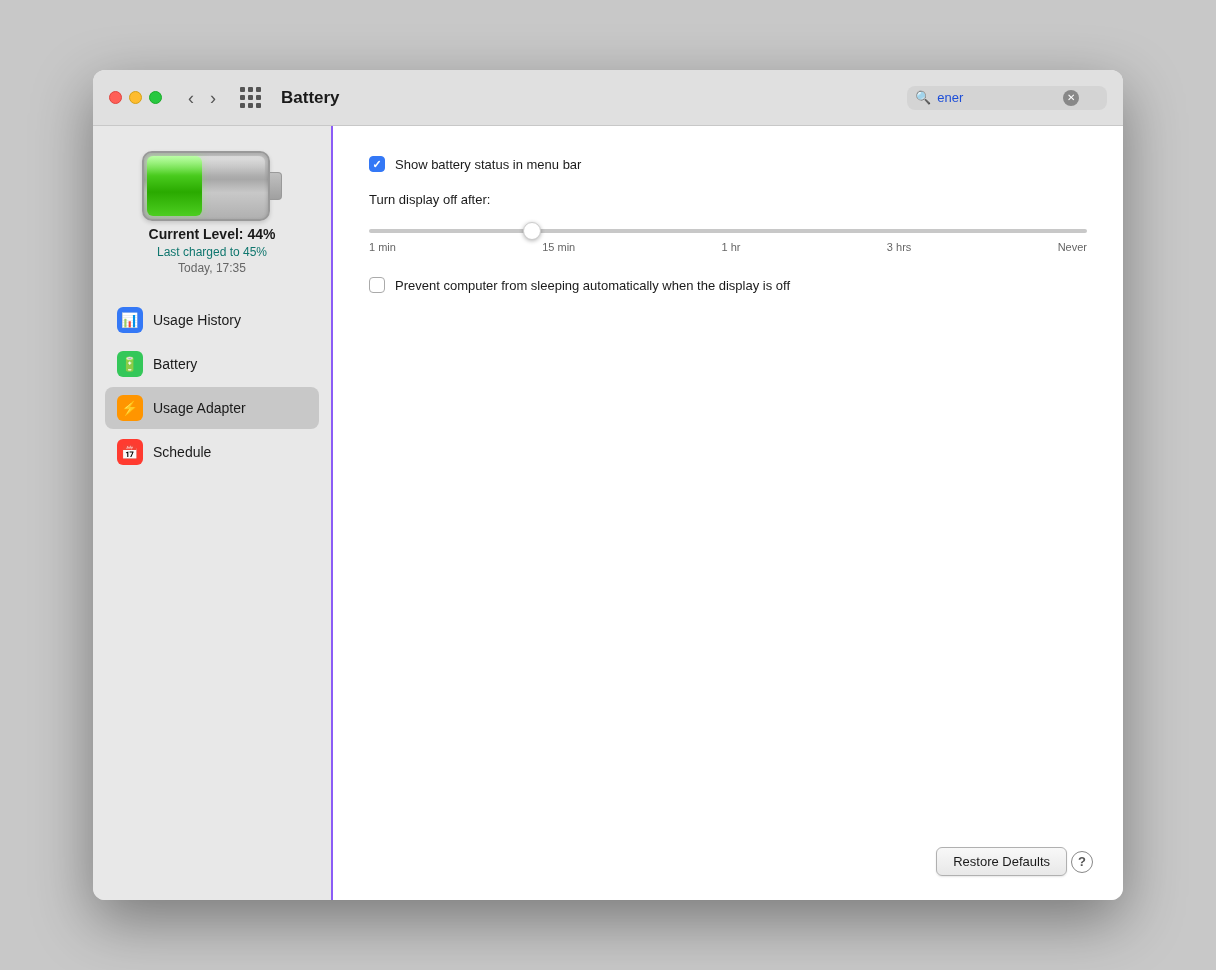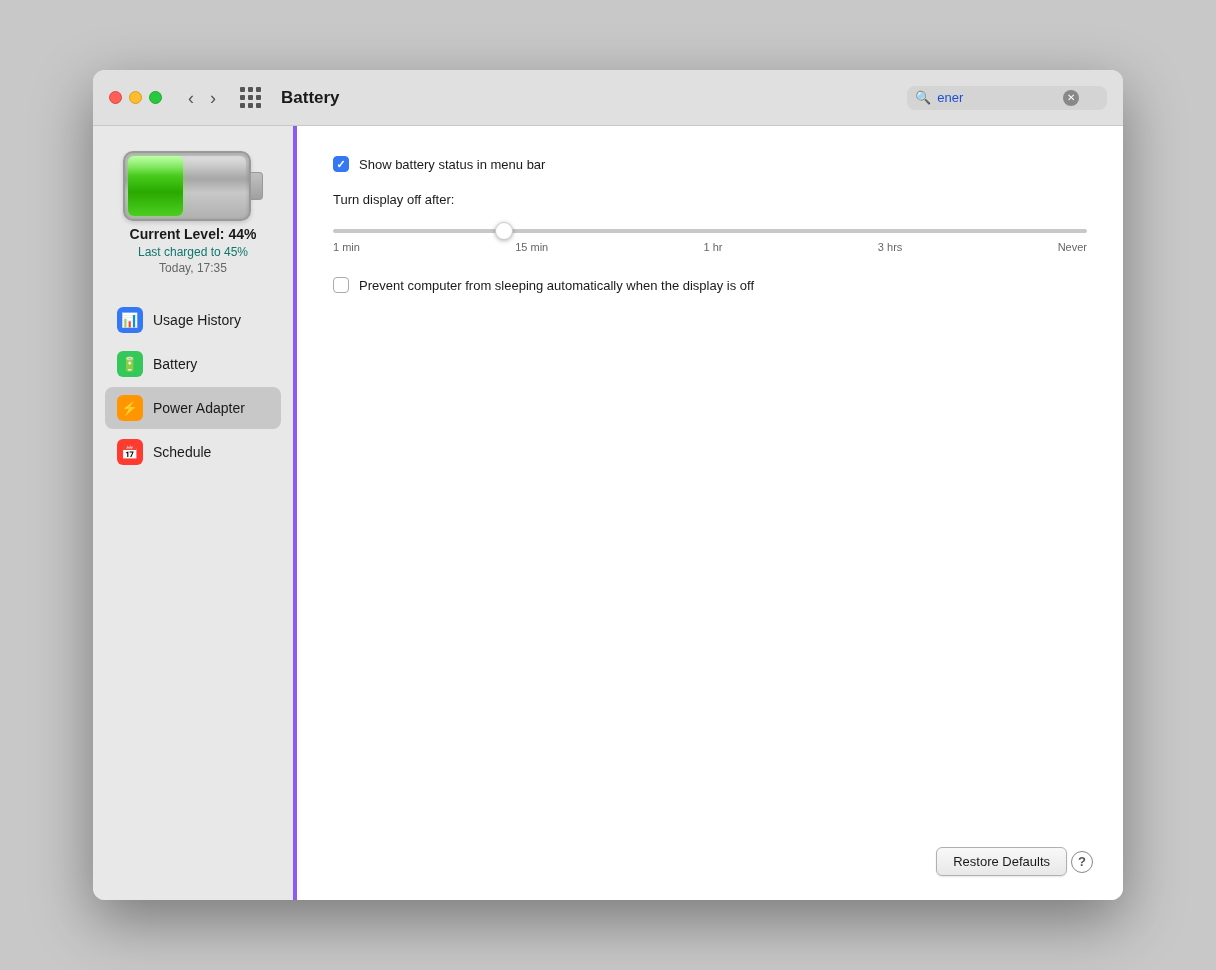--- a/index.html
+++ b/index.html
@@ -128,23 +128,23 @@
 
     
     .main-content {
       display: flex;
       flex: 1;
       overflow: hidden;
     }
 
     
     .sidebar {
-      width: 204px;
+      width: 240px;
       background: #e8e8e8;
-      border-right: 4px solid #8b5cf6;
+      border-right: 2px solid #8b5cf6;
       padding: 20px 0;
       display: flex;
       flex-direction: column;
       align-items: center;
       flex-shrink: 0;
     }
 
     
     .battery-icon-wrapper {
       width: 140px;
@@ -450,21 +450,21 @@
         <div class="sidebar-item">
           <div class="sidebar-icon icon-usage">📊</div>
           <span>Usage History</span>
         </div>
         <div class="sidebar-item">
           <div class="sidebar-icon icon-battery">🔋</div>
           <span>Battery</span>
         </div>
         <div class="sidebar-item active">
           <div class="sidebar-icon icon-power">⚡</div>
-          <span>Power Adapter</span>
+          <span>Usage Adapter</span>
         </div>
         <div class="sidebar-item">
           <div class="sidebar-icon icon-schedule">📅</div>
           <span>Schedule</span>
         </div>
       </div>
     </div>
 
     <div class="settings-panel">
 

